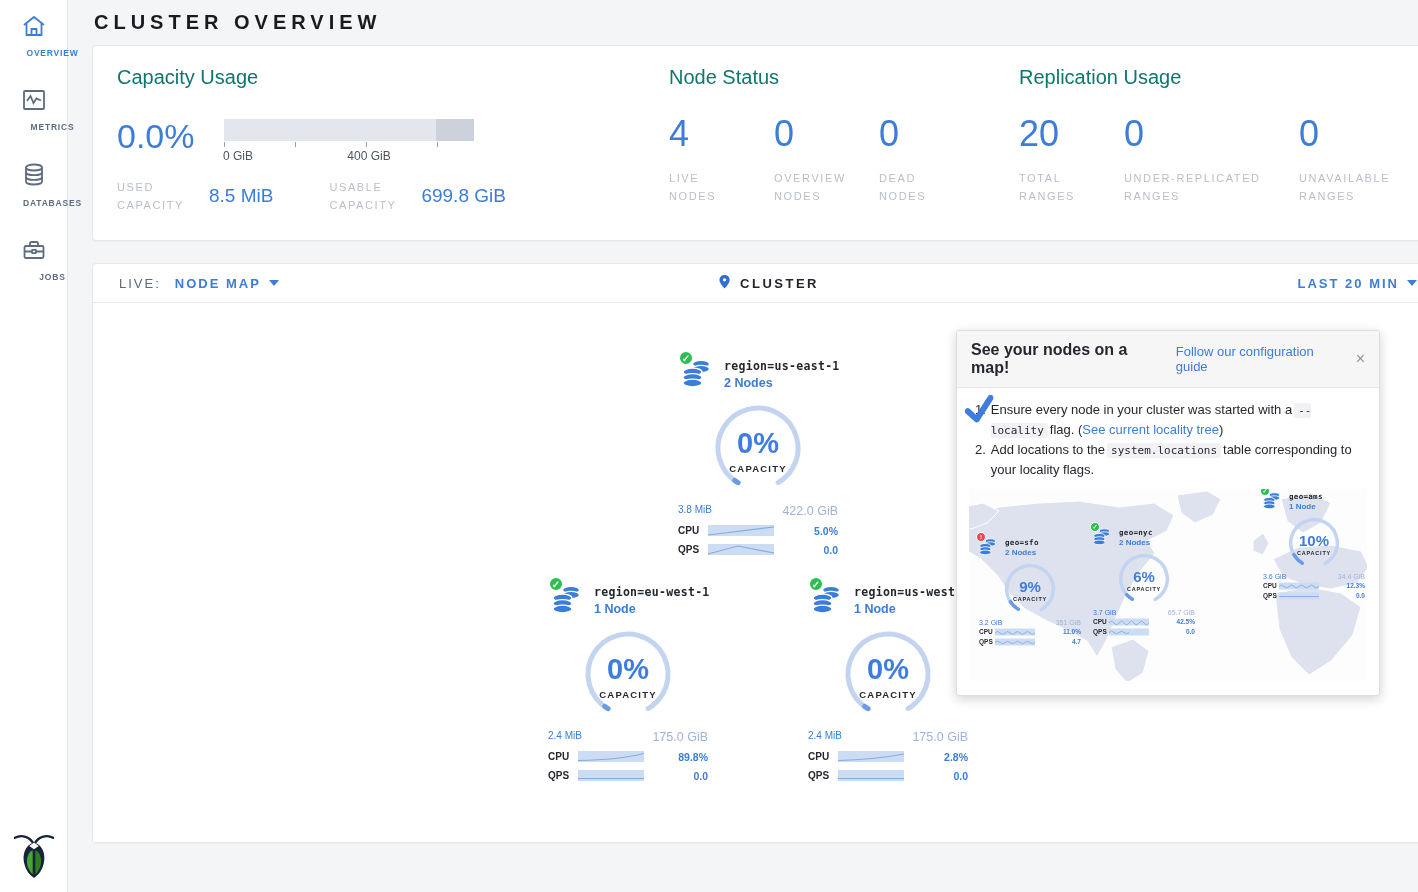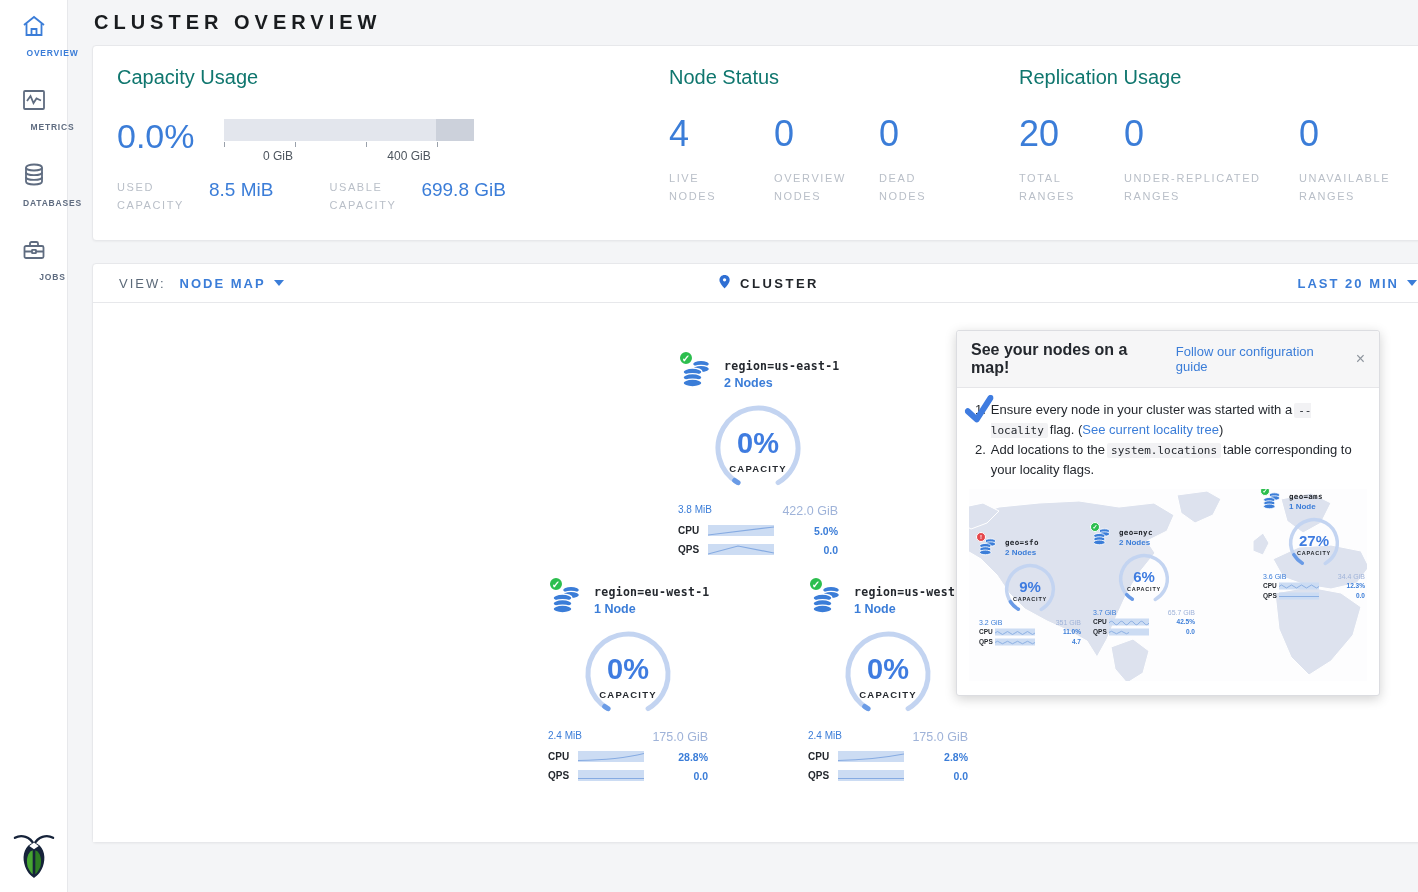--- a/index.html
+++ b/index.html
@@ -44,23 +44,23 @@
 
   .cap-row { display:flex; margin-top:30px; align-items:flex-start; }
   .cap-pct { font-size:34px; color:#3b7dd8; width:107px; line-height:1; }
   .cap-bar-wrap { width:250px; }
   .cap-bar { height:22px; background:#e3e6ed; position:relative; }
   .cap-bar .dark-seg { position:absolute; right:0; top:0; height:100%; width:38px; background:#ccd1db; }
   .cap-ticks { position:relative; height:6px; }
   .cap-ticks i { position:absolute; top:1px; width:1px; height:5px; background:#9aa1ab; }
   .cap-tick-labels { position:relative; height:14px; margin-top:2px;
     font-size:12px; color:#4d555e; }
-  .cap-tick-labels span { position:absolute; transform:translateX(-50%); white-space:nowrap;margin-left:40px; }
+  .cap-tick-labels span { position:absolute; transform:translateX(-50%); white-space:nowrap; }
   .cap-stats { display:flex; margin-top:16px; }
-  .cap-stat { display:flex; align-items:flex-start; gap:16px; }
+  .cap-stat { display:flex; align-items:center; gap:16px; }
   .cap-stat + .cap-stat { margin-left:56px; }
   .stat-label { font-size:11px; letter-spacing:1.6px; color:#b9bfc8; line-height:1.6; }
   .cap-stat .stat-val { font-size:19px; color:#3b7dd8; padding-bottom:1px; }
 
   .stat-cols { display:flex; margin-top:24px; }
   .stat-col { margin-right:0; }
   .big-num { font-size:36px; color:#3b7dd8; line-height:1.15; }
   .stat-col .stat-label { display:block; margin-top:16px; }
   .node-section .stat-col { width:105px; }
   .repl-section .stat-col.c1 { width:105px; }
@@ -276,21 +276,21 @@
           <div class="stat-col c3">
             <div class="big-num">0</div>
             <span class="stat-label" style="width:105px">UNAVAILABLE RANGES</span>
           </div>
         </div>
       </div>
     </section>
 
     <section class="panel map-wrap">
       <div class="view-bar">
-        <span class="view-label">VIEW:</span>
+        <span class="view-label">LIVE:</span>
         <span class="view-value">
           <span>NODE MAP</span>
           <span class="caret"></span>
         </span>
         <span class="view-center">
           <span>
             <svg width="15" height="19" viewBox="0 0 24 24">
               <path d="M12 1.5 C7 1.5 3.8 5.2 3.8 9.4 C3.8 15.3 12 22.8 12 22.8 C12 22.8 20.2 15.3 20.2 9.4 C20.2 5.2 17 1.5 12 1.5 Z" fill="#2f6fd3"></path>
               <circle cx="12" cy="9.2" r="2.6" fill="#fff"></circle>
             </svg>
@@ -388,21 +388,21 @@
           <div class="range-row">
             <span class="used">2.4 MiB</span>
             <span class="total">175.0 GiB</span>
           </div>
           <div class="spark-row">
             <span class="spark-label">CPU</span>
             <svg class="spark-chart" viewBox="0 0 66 13">
               <rect x="0" y="1" width="66" height="11" fill="#ccdcf3"></rect>
               <path d="M0 10.5 C30 10 48 8 66 3.5" stroke="#86abe2" stroke-width="1.2" fill="none"></path>
             </svg>
-            <span class="spark-val">28.8%</span>
+            <span class="spark-val">89.8%</span>
           </div>
           <div class="spark-row">
             <span class="spark-label">QPS</span>
             <svg class="spark-chart" viewBox="0 0 66 13">
               <rect x="0" y="1" width="66" height="11" fill="#ccdcf3"></rect>
               <path d="M0 9.5 L66 9.5" stroke="#86abe2" stroke-width="1.2" fill="none"></path>
             </svg>
             <span class="spark-val">0.0</span>
           </div>
         </div>
@@ -622,21 +622,21 @@
                   <div class="node-region">geo=ams</div>
                   <div class="node-link">1 Node</div>
                 </span>
               </div>
               <div class="gauge">
                 <svg width="56" height="56" viewBox="0 0 96 96" fill="none">
                   <circle cx="48" cy="48" r="40" stroke="#c3d4f1" stroke-width="6" pathLength="100" stroke-dasharray="83.3 16.7" stroke-linecap="round" transform="rotate(120 48 48)"></circle>
                   <circle cx="48" cy="48" r="40" stroke="#6a9be6" stroke-width="6" pathLength="100" stroke-dasharray="8.3 91.7" stroke-linecap="round" transform="rotate(120 48 48)"></circle>
                 </svg>
                 <div class="gauge-texts">
-                  <div class="gauge-pct">27%</div>
+                  <div class="gauge-pct">10%</div>
                   <div class="gauge-cap">CAPACITY</div>
                 </div>
               </div>
               <div class="range-row">
                 <span class="used">3.6 GiB</span>
                 <span class="total">34.4 GiB</span>
               </div>
               <div class="spark-row">
                 <span class="spark-label">CPU</span>
                 <svg class="spark-chart" viewBox="0 0 40 8">

